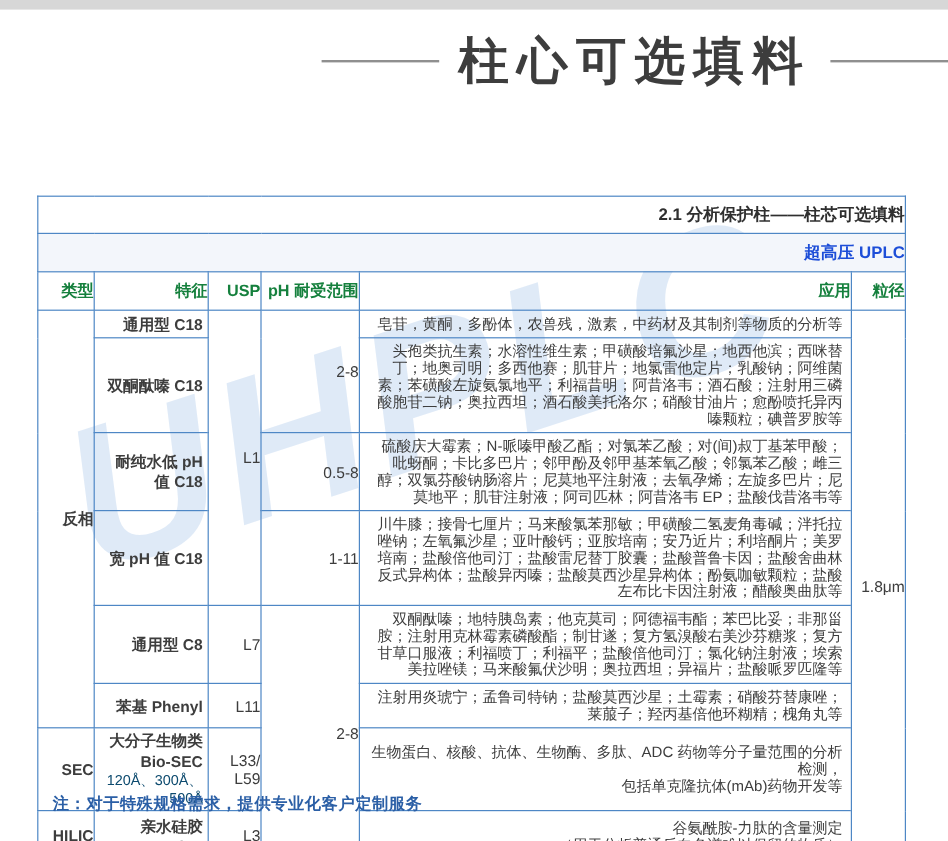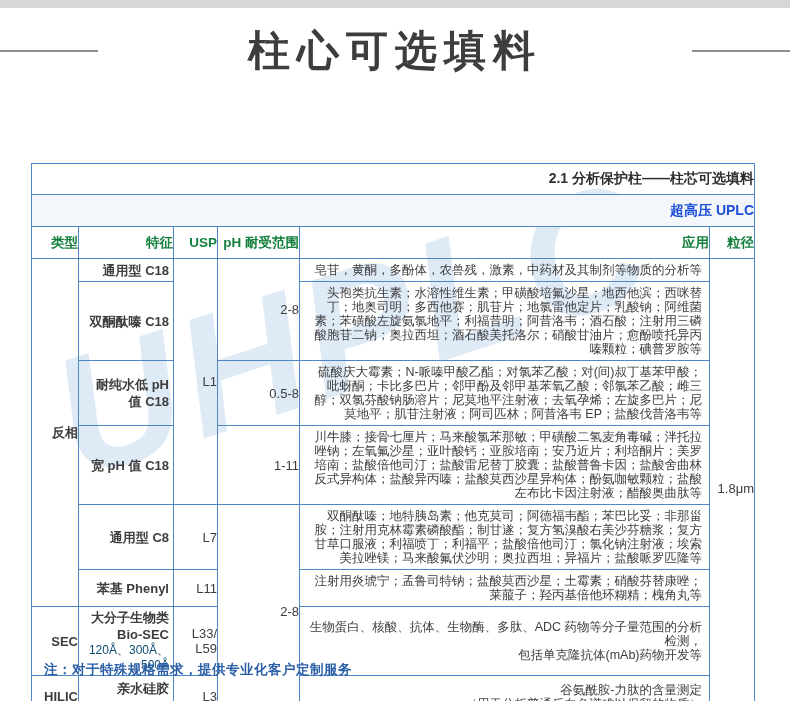--- a/index.html
+++ b/index.html
@@ -4,21 +4,21 @@
 <style>
   * { margin:0; padding:0; box-sizing:border-box; }
   html,body { width:790px; height:701px; background:#ffffff; overflow:hidden;
               font-family:"Liberation Sans","DejaVu Sans",sans-serif; }
   .page { position:relative; width:790px; height:701px; background:#fff; }
 
   .top-strip { position:absolute; top:0; left:0; width:790px; height:8px; background:#d7d7d7; }
 
   
   .heading { position:absolute; top:24px; left:0; width:790px; text-align:center; }
-  .title-row { display:flex; align-items:center; justify-content:space-between; gap:16px; }
+  .title-row { display:flex; align-items:center; justify-content:flex-end; gap:16px; }
   .title-rule { width:98px; height:2px; background:#8f8f8f; }
   .main-title { font-size:42px; font-weight:800; color:#3d3d3d; letter-spacing:7px; line-height:1.3; }
   .subtitle { margin-top:2px; font-family:"Liberation Serif","DejaVu Serif",serif;
               font-style:italic; font-size:21px; color:#a3a3a3; letter-spacing:2px; }
 
   
   .watermark { position:absolute; left:30px; top:330px; font-size:170px; font-weight:800;
                font-style:italic; letter-spacing:6px; color:rgba(130,175,225,0.26);
                transform:rotate(-18deg); transform-origin:left top; pointer-events:none;
                white-space:nowrap; z-index:1; }

